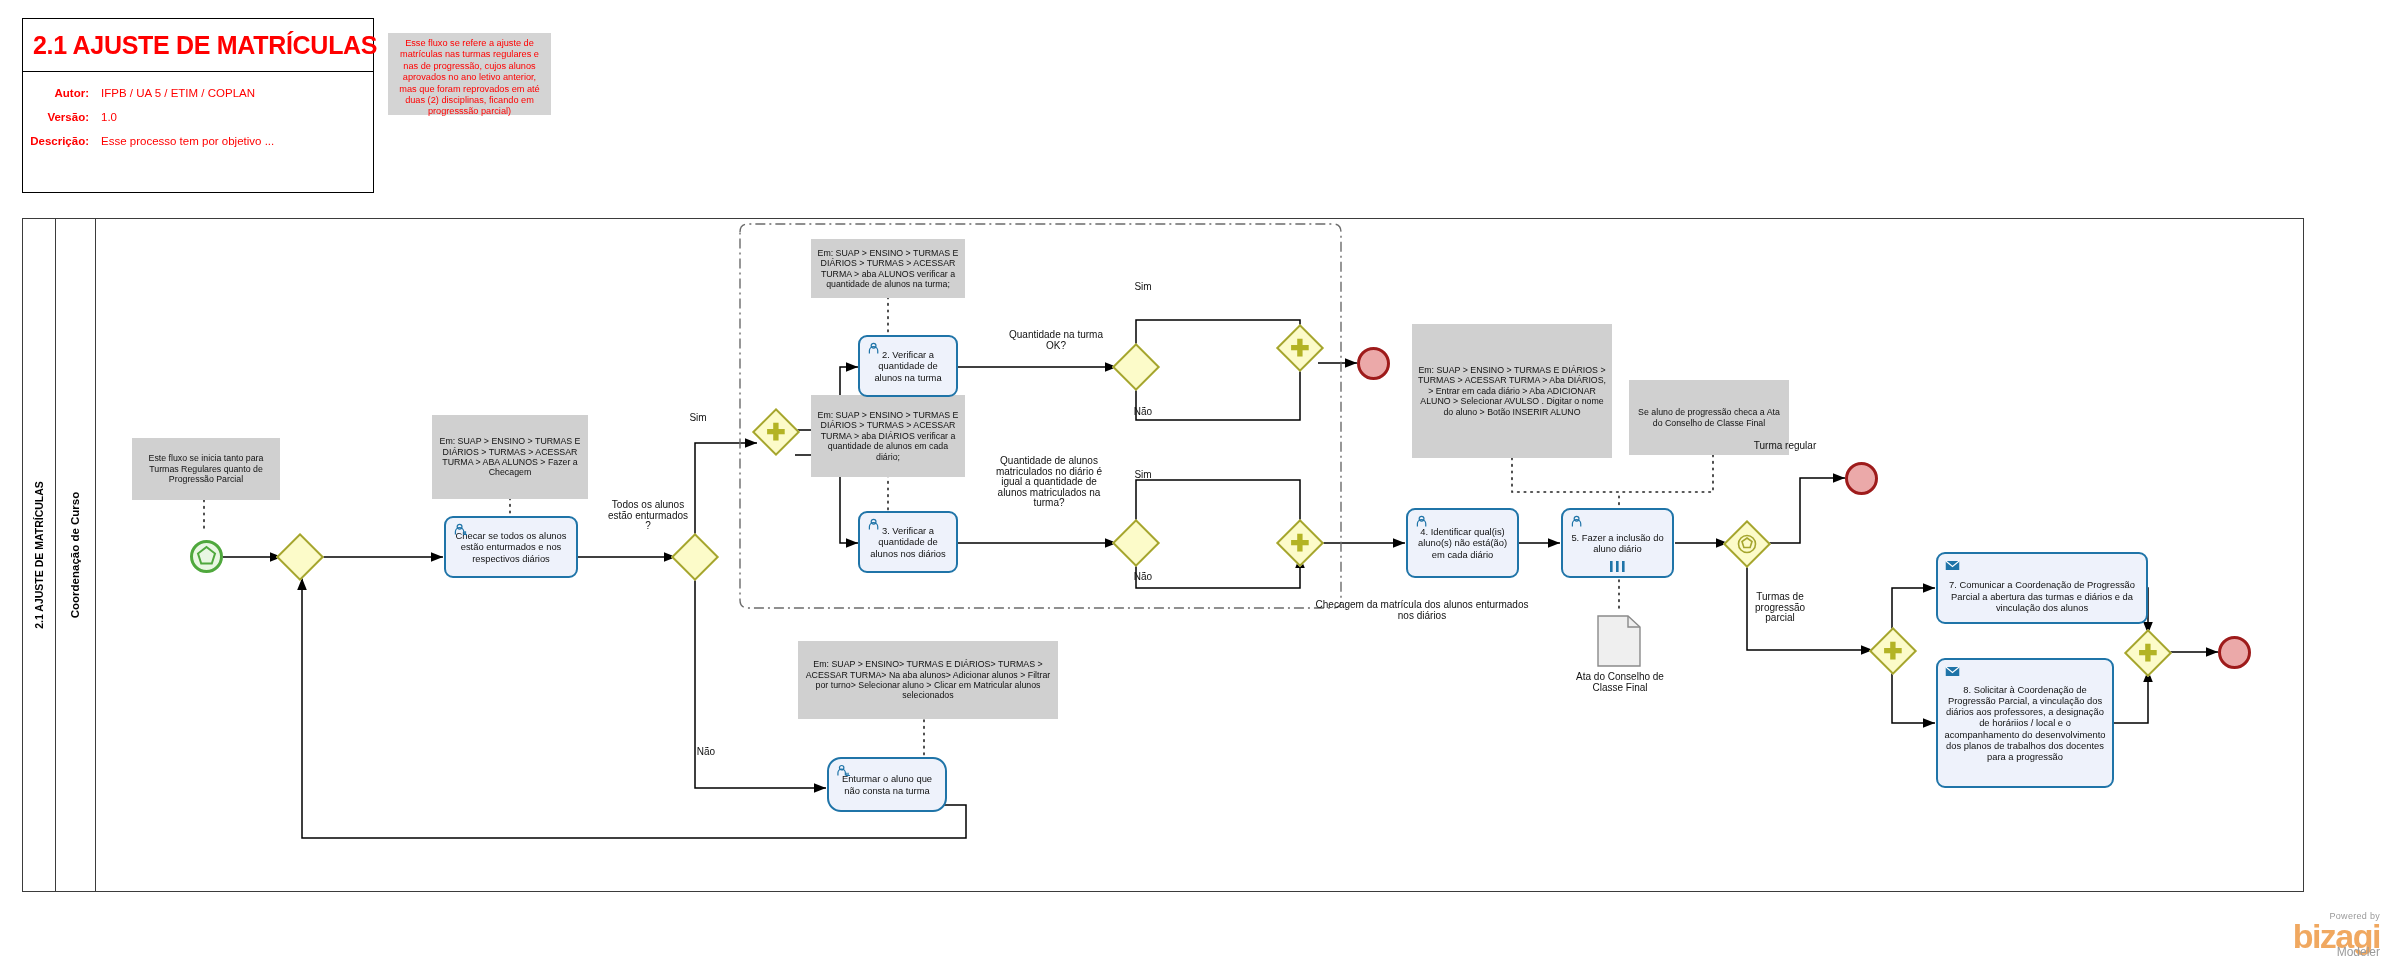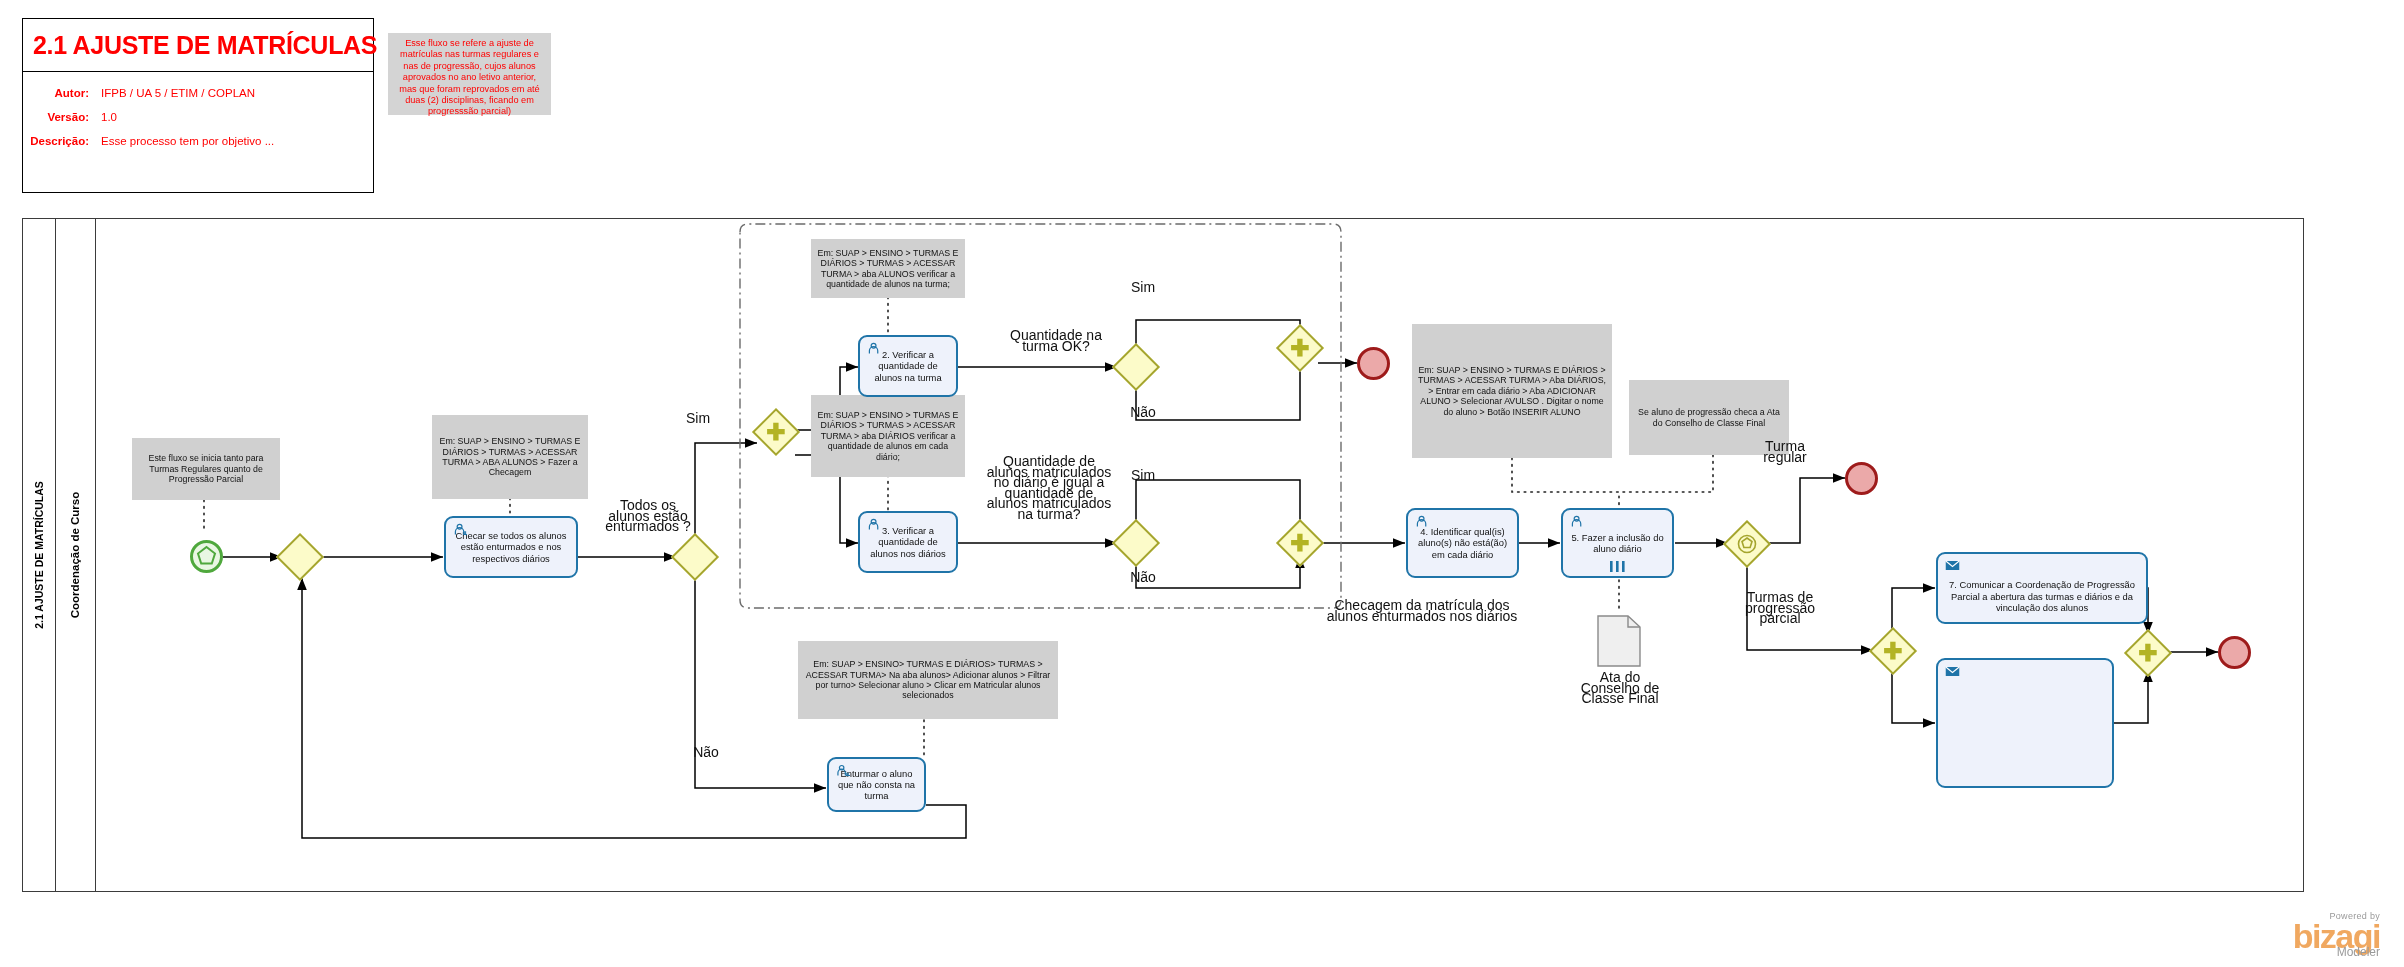--- a/index.html
+++ b/index.html
@@ -31,21 +31,21 @@
         display:flex;align-items:center;justify-content:center;padding:9px 4px;}
   .task .tx{display:block;width:100%;}
   .task-icon{position:absolute;left:7px;top:5px;width:15px;height:13px;}
   .note{background:#d0d0d0;color:#111;font-size:8.8px;line-height:10.4px;text-align:center;
         display:flex;align-items:center;justify-content:center;padding:3px 4px;}
   .gw{border:2px solid #a5a52e;background:#fcfbc9;transform:rotate(45deg);}
   .gw-glyph{position:absolute;left:0;top:0;width:100%;height:100%;display:flex;align-items:center;justify-content:center;
         font-size:23px;color:#b3b324;font-weight:bold;line-height:1;}
   .evt-start{border:3px solid #4fa83d;border-radius:50%;background:#e9f7e3;}
   .evt-end{border:3.2px solid #9e1b1b;border-radius:50%;background:#eba9a9;}
-  .lbl{font-size:14px;line-height:10.6px;color:#111;text-align:center;}
+  .lbl{font-size:10px;line-height:10.6px;color:#111;text-align:center;}
   svg.wires{position:absolute;left:0;top:0;width:2404px;height:967px;pointer-events:none;}
 
   
   #bizagi{right:24px;bottom:8px;text-align:right;}
   #bz-powered{font-size:9px;color:#9a9a9a;letter-spacing:.3px;}
   #bz-name{font-size:34px;color:#f0a860;font-weight:bold;letter-spacing:-1.5px;line-height:30px;}
   #bz-modeler{font-size:12px;color:#9a9a9a;margin-top:-6px;}
 </style>
 </head>
 <body>
@@ -248,21 +248,21 @@
     <path d="M2.5,12.5 v-3 a4.5,4.5 0 0 1 9,0 v3" fill="none" stroke="#1f74a8" stroke-width="1.3"></path>
   </svg>
   <span class="tx">5. Fazer a inclusão do aluno diário</span>
   <svg style="position:absolute;left:50%;bottom:4px;transform:translateX(-50%);width:18px;height:11px;">
     <rect x="1" y="0" width="2.6" height="11" fill="#1f74a8"></rect>
     <rect x="7" y="0" width="2.6" height="11" fill="#1f74a8"></rect>
     <rect x="13" y="0" width="2.6" height="11" fill="#1f74a8"></rect>
   </svg>
 </div>
 
-<div class="abs task" style="left:827px;top:757px;width:99px;height:55px;">
+<div class="abs task" style="left:827px;top:757px;width:120px;height:55px;border-radius:14px;">
   <svg class="task-icon" viewBox="0 0 16 14">
     <circle cx="6" cy="4" r="2.4" fill="none" stroke="#1f74a8" stroke-width="1.3"></circle>
     <path d="M2,12.5 v-3 a4,4 0 0 1 8,0 v3" fill="none" stroke="#1f74a8" stroke-width="1.3"></path>
     <path d="M10.5,12.5 h4.5 M11.5,9.5 v3 M13,9.5 v3" stroke="#1f74a8" stroke-width="1.1" fill="none"></path>
   </svg>
   <span class="tx">Enturmar o aluno que não consta na turma</span>
 </div>
 
 <div class="abs task" style="left:1936px;top:552px;width:212px;height:72px;align-items:flex-end;">
   <svg class="task-icon" viewBox="0 0 16 12">
@@ -270,20 +270,21 @@
     <path d="M0.8,1.2 L8,7 L15.2,1.2" fill="none" stroke="#fff" stroke-width="1.2"></path>
   </svg>
   <span class="tx">7. Comunicar a Coordenação de Progressão Parcial a abertura das turmas e diários e da vinculação dos alunos</span>
 </div>
 
 <div class="abs task" style="left:1936px;top:658px;width:178px;height:130px;">
   <svg class="task-icon" viewBox="0 0 16 12">
     <rect x="0.8" y="1.2" width="14.4" height="9.6" fill="#1f74a8"></rect>
     <path d="M0.8,1.2 L8,7 L15.2,1.2" fill="none" stroke="#fff" stroke-width="1.2"></path>
   </svg>
+  <span class="tx">8. Solicitar à Coordenação de Progressão Parcial, a vinculação dos diários aos professores, a designação de horáriios / local e o acompanhamento do desenvolvimento dos planos de trabalhos dos docentes para a progressão</span>
 </div>
 
 <div class="abs" style="left:1597px;top:615px;width:44px;height:52px;">
   <svg width="44" height="52">
     <path d="M1,1 H31 L43,12 V51 H1 Z" fill="#efefef" stroke="#8a8a8a" stroke-width="1.4"></path>
     <path d="M31,1 V12 H43" fill="none" stroke="#8a8a8a" stroke-width="1.4"></path>
   </svg>
 </div>
 <div class="abs lbl" style="left:1570px;top:672px;width:100px;">Ata do Conselho de Classe Final</div>
 

